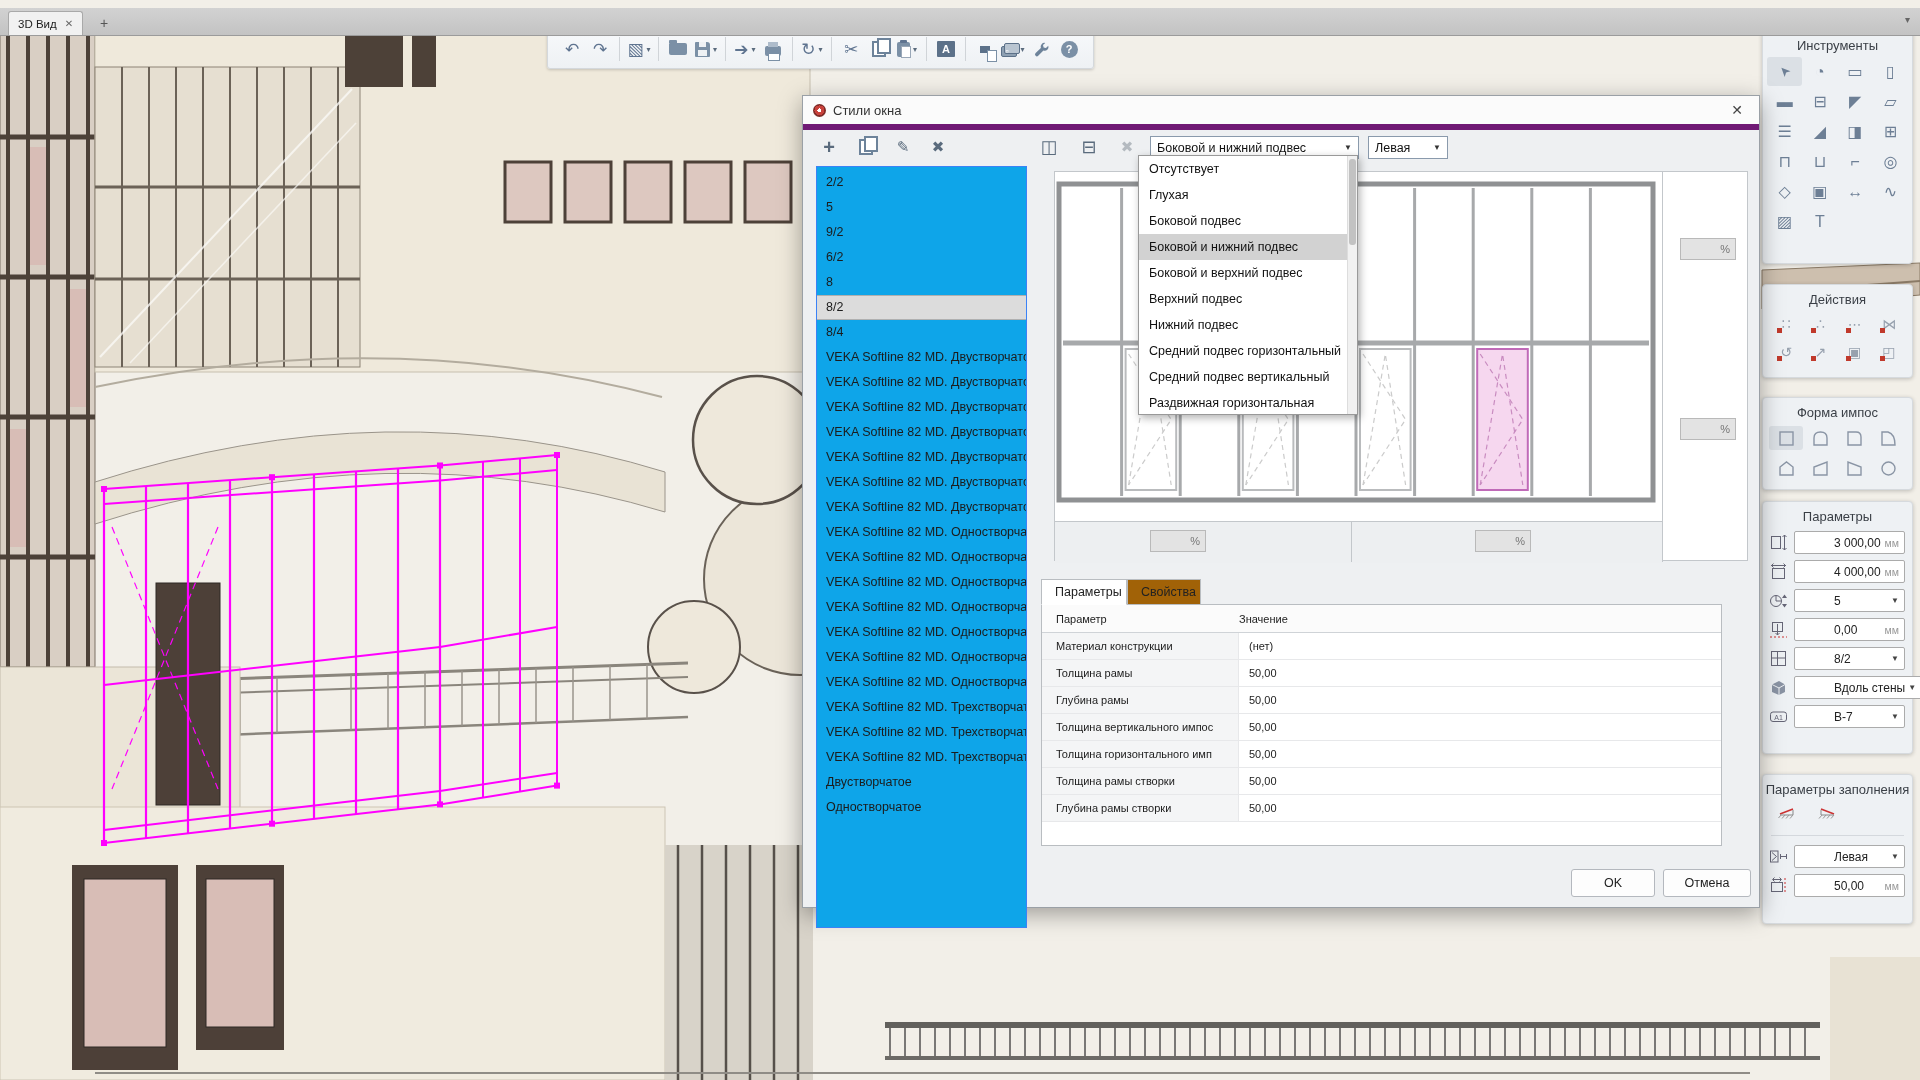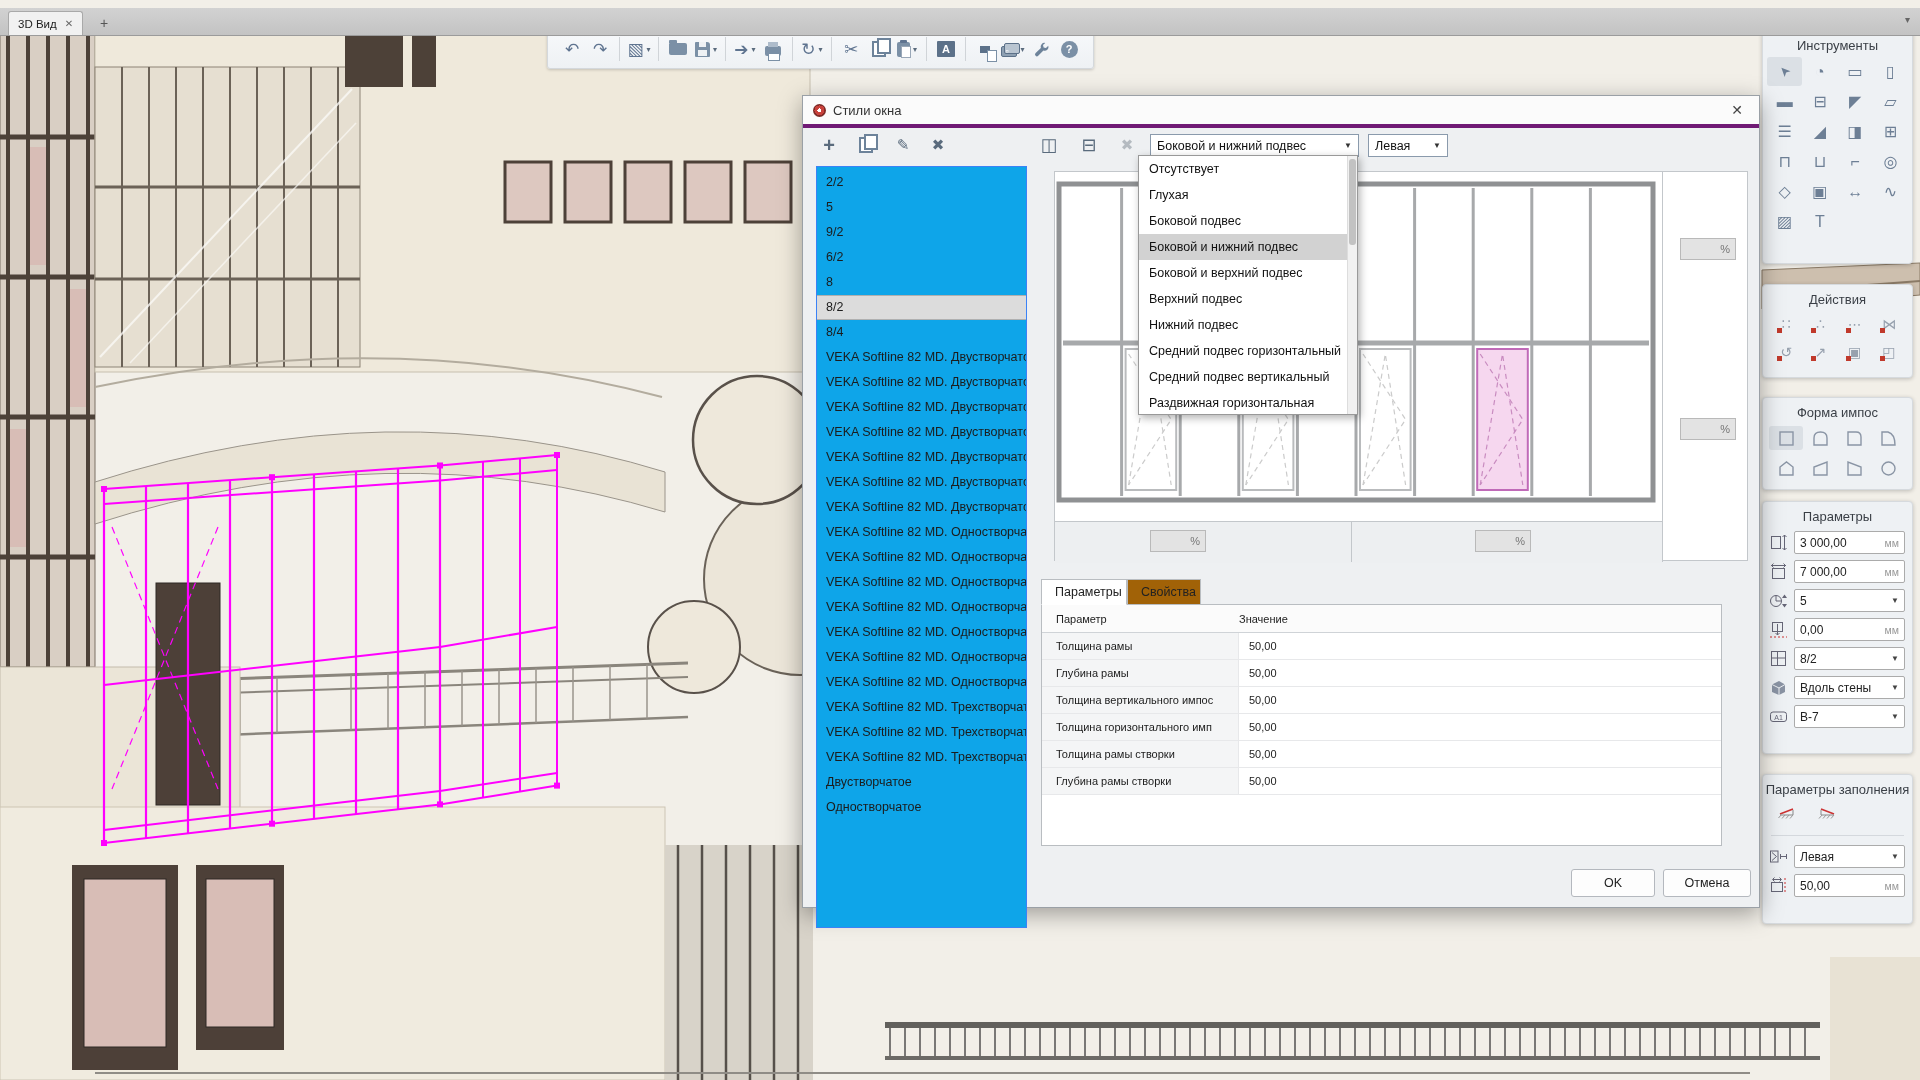--- a/index.html
+++ b/index.html
@@ -69,30 +69,30 @@
   .agrid{display:grid;grid-template-columns:repeat(4,1fr);row-gap:6px;padding:2px 6px;}
   .act{height:22px;display:flex;align-items:center;justify-content:center;font-size:14px;color:#97a1ae;position:relative;}
   .act::before{content:"";position:absolute;left:8px;bottom:2px;width:5px;height:5px;background:#c0392b;}
   .sgrid{display:grid;grid-template-columns:repeat(4,1fr);row-gap:6px;padding:2px 6px;}
   .shape{height:24px;display:flex;align-items:center;justify-content:center;border-radius:3px;}
   .shape.sel{background:#dbe0e5;}
   .prow{display:flex;align-items:center;padding:3px 7px 3px 6px;gap:5px;}
   .picon{width:20px;height:19px;flex:0 0 20px;}
   .pfield{flex:1;height:21px;background:#fff;border:1px solid #ababab;border-radius:2px;
     display:flex;align-items:center;padding:0 5px;font-size:12px;color:#222;}
-  .pfield .val{flex:1;white-space:nowrap;overflow:hidden;}
+  .pfield .val{flex:1;white-space:nowrap;overflow:hidden;margin-left:34px;}
   .pfield .unit{color:#999;font-size:10.5px;margin-left:3px;}
   .pfield .arr{color:#444;font-size:8px;margin-left:3px;}
   .fillicons{display:flex;gap:16px;padding:4px 0 2px 14px;}
   .fdiv{border:none;border-top:1px solid #d4d8dd;margin:8px 8px 6px;}
 
   
   #dialog{position:absolute;left:802px;top:95px;width:958px;height:813px;z-index:10;
     background:#eef0f2;border:1px solid #9aa0a6;box-shadow:0 6px 22px rgba(0,0,0,.35);box-sizing:border-box;}
-  .dtitle{height:28px;background:#fbfbfb;border-bottom:4px solid #701a75;display:flex;align-items:center;
+  .dtitle{height:28px;background:#fbfbfb;border-bottom:6px solid #701a75;display:flex;align-items:center;
     padding:0 10px;font-size:13px;color:#333;gap:7px;}
   .dico{width:13px;height:13px;border-radius:50%;background:radial-gradient(circle at 50% 50%, #fff 0 2px, #c8413b 2px 5px, #7e2a26 5px);}
   .dclose{margin-left:auto;font-size:14px;color:#444;padding:2px 6px;}
   .dtools{position:relative;height:36px;}
   .dti{position:absolute;top:5px;width:24px;height:24px;display:flex;align-items:center;justify-content:center;
     font-size:15px;color:#5a6b7d;}
   .dti.big{font-size:20px;font-weight:bold;}
   .dti.dis{color:#b4bac0;}
   .combo{position:absolute;top:6px;height:23px;background:#fff;border:1px solid #8a9aac;
     display:flex;align-items:center;font-size:12.5px;color:#111;padding:0 6px;box-sizing:border-box;}
@@ -487,21 +487,21 @@
             <span class="val">3 000,00</span>
             <span class="unit">мм</span>
           </div>
         </div>
         <div class="prow">
           <span class="picon"><svg width="20" height="19" viewBox="0 0 20 19">
               <rect x="3.5" y="6.5" width="12" height="10" fill="none" stroke="#667"></rect>
               <path d="M2,3.5h15M4.5,1.5l-2,2 2,2M14.5,1.5l2,2 -2,2" fill="none" stroke="#667"></path>
             </svg></span>
           <div class="pfield">
-            <span class="val">7 000,00</span>
+            <span class="val">4 000,00</span>
             <span class="unit">мм</span>
           </div>
         </div>
         <div class="prow">
           <span class="picon"><svg width="20" height="19" viewBox="0 0 20 19">
               <circle cx="7" cy="10" r="5.5" fill="none" stroke="#667"></circle>
               <path d="M7,4.5v5.5h5.5" fill="none" stroke="#667"></path>
               <path d="M15.5,3.5l2.5,3.5h-5z M15.5,16.5l2.5,-3.5h-5z" fill="#667"></path>
             </svg></span>
           <div class="pfield">
@@ -688,20 +688,24 @@
       <div class="ptab" style="width:74px">Свойства</div>
     </div>
 
     <div id="ptable">
       <div class="thead">
         <span class="c1">Параметр</span>
         <span class="c2">Значение</span>
       </div>
       <div id="tbody">
           <div class="trow">
+            <span class="c1">Материал конструкции</span>
+            <span class="c2">(нет)</span>
+          </div>
+          <div class="trow">
             <span class="c1">Толщина рамы</span>
             <span class="c2">50,00</span>
           </div>
           <div class="trow">
             <span class="c1">Глубина рамы</span>
             <span class="c2">50,00</span>
           </div>
           <div class="trow">
             <span class="c1">Толщина вертикального импос</span>
             <span class="c2">50,00</span>

